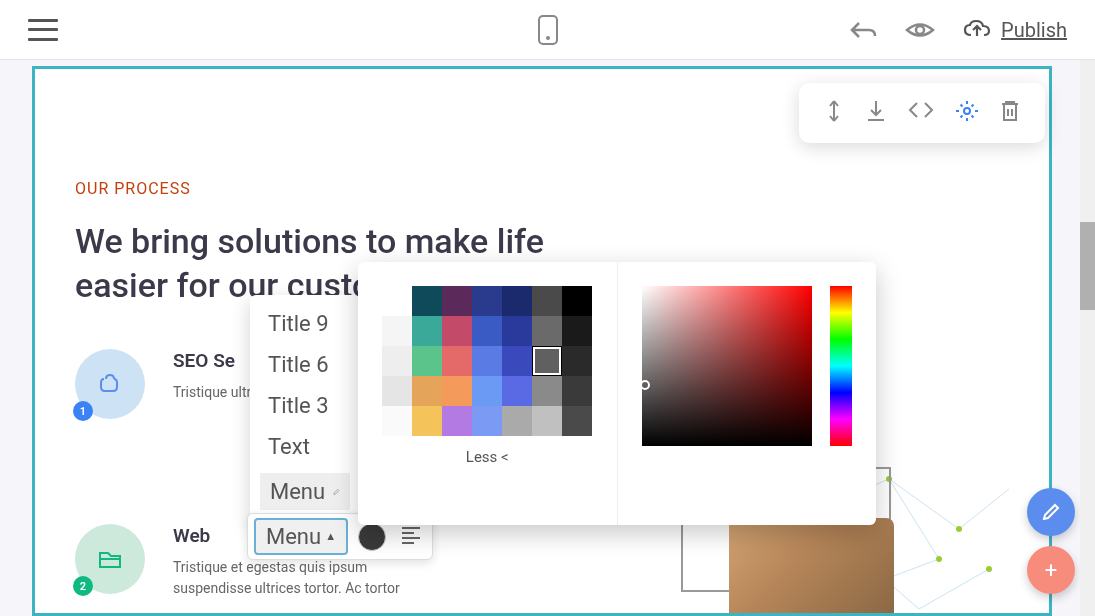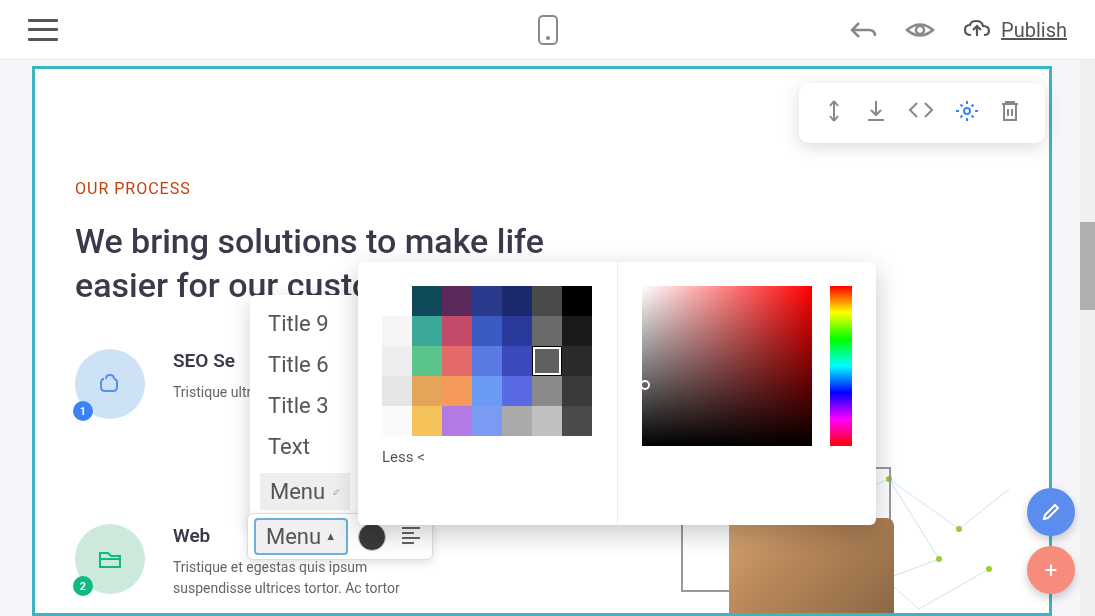--- a/index.html
+++ b/index.html
@@ -46,21 +46,21 @@
 .text-toolbar{position:absolute;top:513px;left:247px;display:flex;align-items:center;gap:10px;background:#fff;border:1px solid #ddd;border-radius:6px;padding:4px 6px;box-shadow:0 3px 10px rgba(0,0,0,0.12);}
 .tt-menu{border:2px solid #6ab0d8;border-radius:4px;padding:4px 10px;font-size:22px;color:#555;display:flex;align-items:center;gap:4px;cursor:pointer;background:#f0f0f0;}
 .tt-menu .caret{font-size:11px;}
 .tt-color{width:28px;height:28px;border:1px solid #ccc;border-radius:50%;background:#3a3a3a;cursor:pointer;}
 .tt-align{cursor:pointer;color:#666;padding:4px;}
 .color-panel{position:absolute;top:262px;left:358px;background:#fff;border-radius:6px;box-shadow:0 8px 26px rgba(0,0,0,0.22);display:flex;width:518px;height:263px;}
 .cp-left{flex:1;padding:24px;border-right:1px solid #eee;}
 .swatch-grid{display:grid;grid-template-columns:repeat(7,30px);grid-auto-rows:30px;gap:0;}
 .sw{cursor:pointer;}
 .sw.sel{outline:2px solid #fff;outline-offset:-3px;box-shadow:inset 0 0 0 2px #000;}
-.less-link{margin-top:12px;text-align:left;color:#555;font-size:15px;cursor:pointer;}
+.less-link{margin-top:12px;text-align:center;color:#555;font-size:15px;cursor:pointer;}
 .cp-right{flex:1;padding:24px;}
 .sat-area{width:170px;height:160px;position:relative;background:linear-gradient(to top,#000,transparent),linear-gradient(to right,#fff,#f00);}
 .sat-cursor{position:absolute;width:10px;height:10px;border:2px solid #fff;border-radius:50%;left:-2px;top:94px;}
 .hue-bar{position:absolute;top:24px;right:24px;width:22px;height:160px;background:linear-gradient(to bottom,#f00,#ff0,#0f0,#0ff,#00f,#f0f,#f00);cursor:pointer;}
 .hex-input{margin-top:14px;width:195px;border:1px solid #ddd;border-radius:4px;padding:8px 12px;font-size:14px;color:#666;}
 </style>
 </head>
 <body>
 
 <div class="top-bar">

